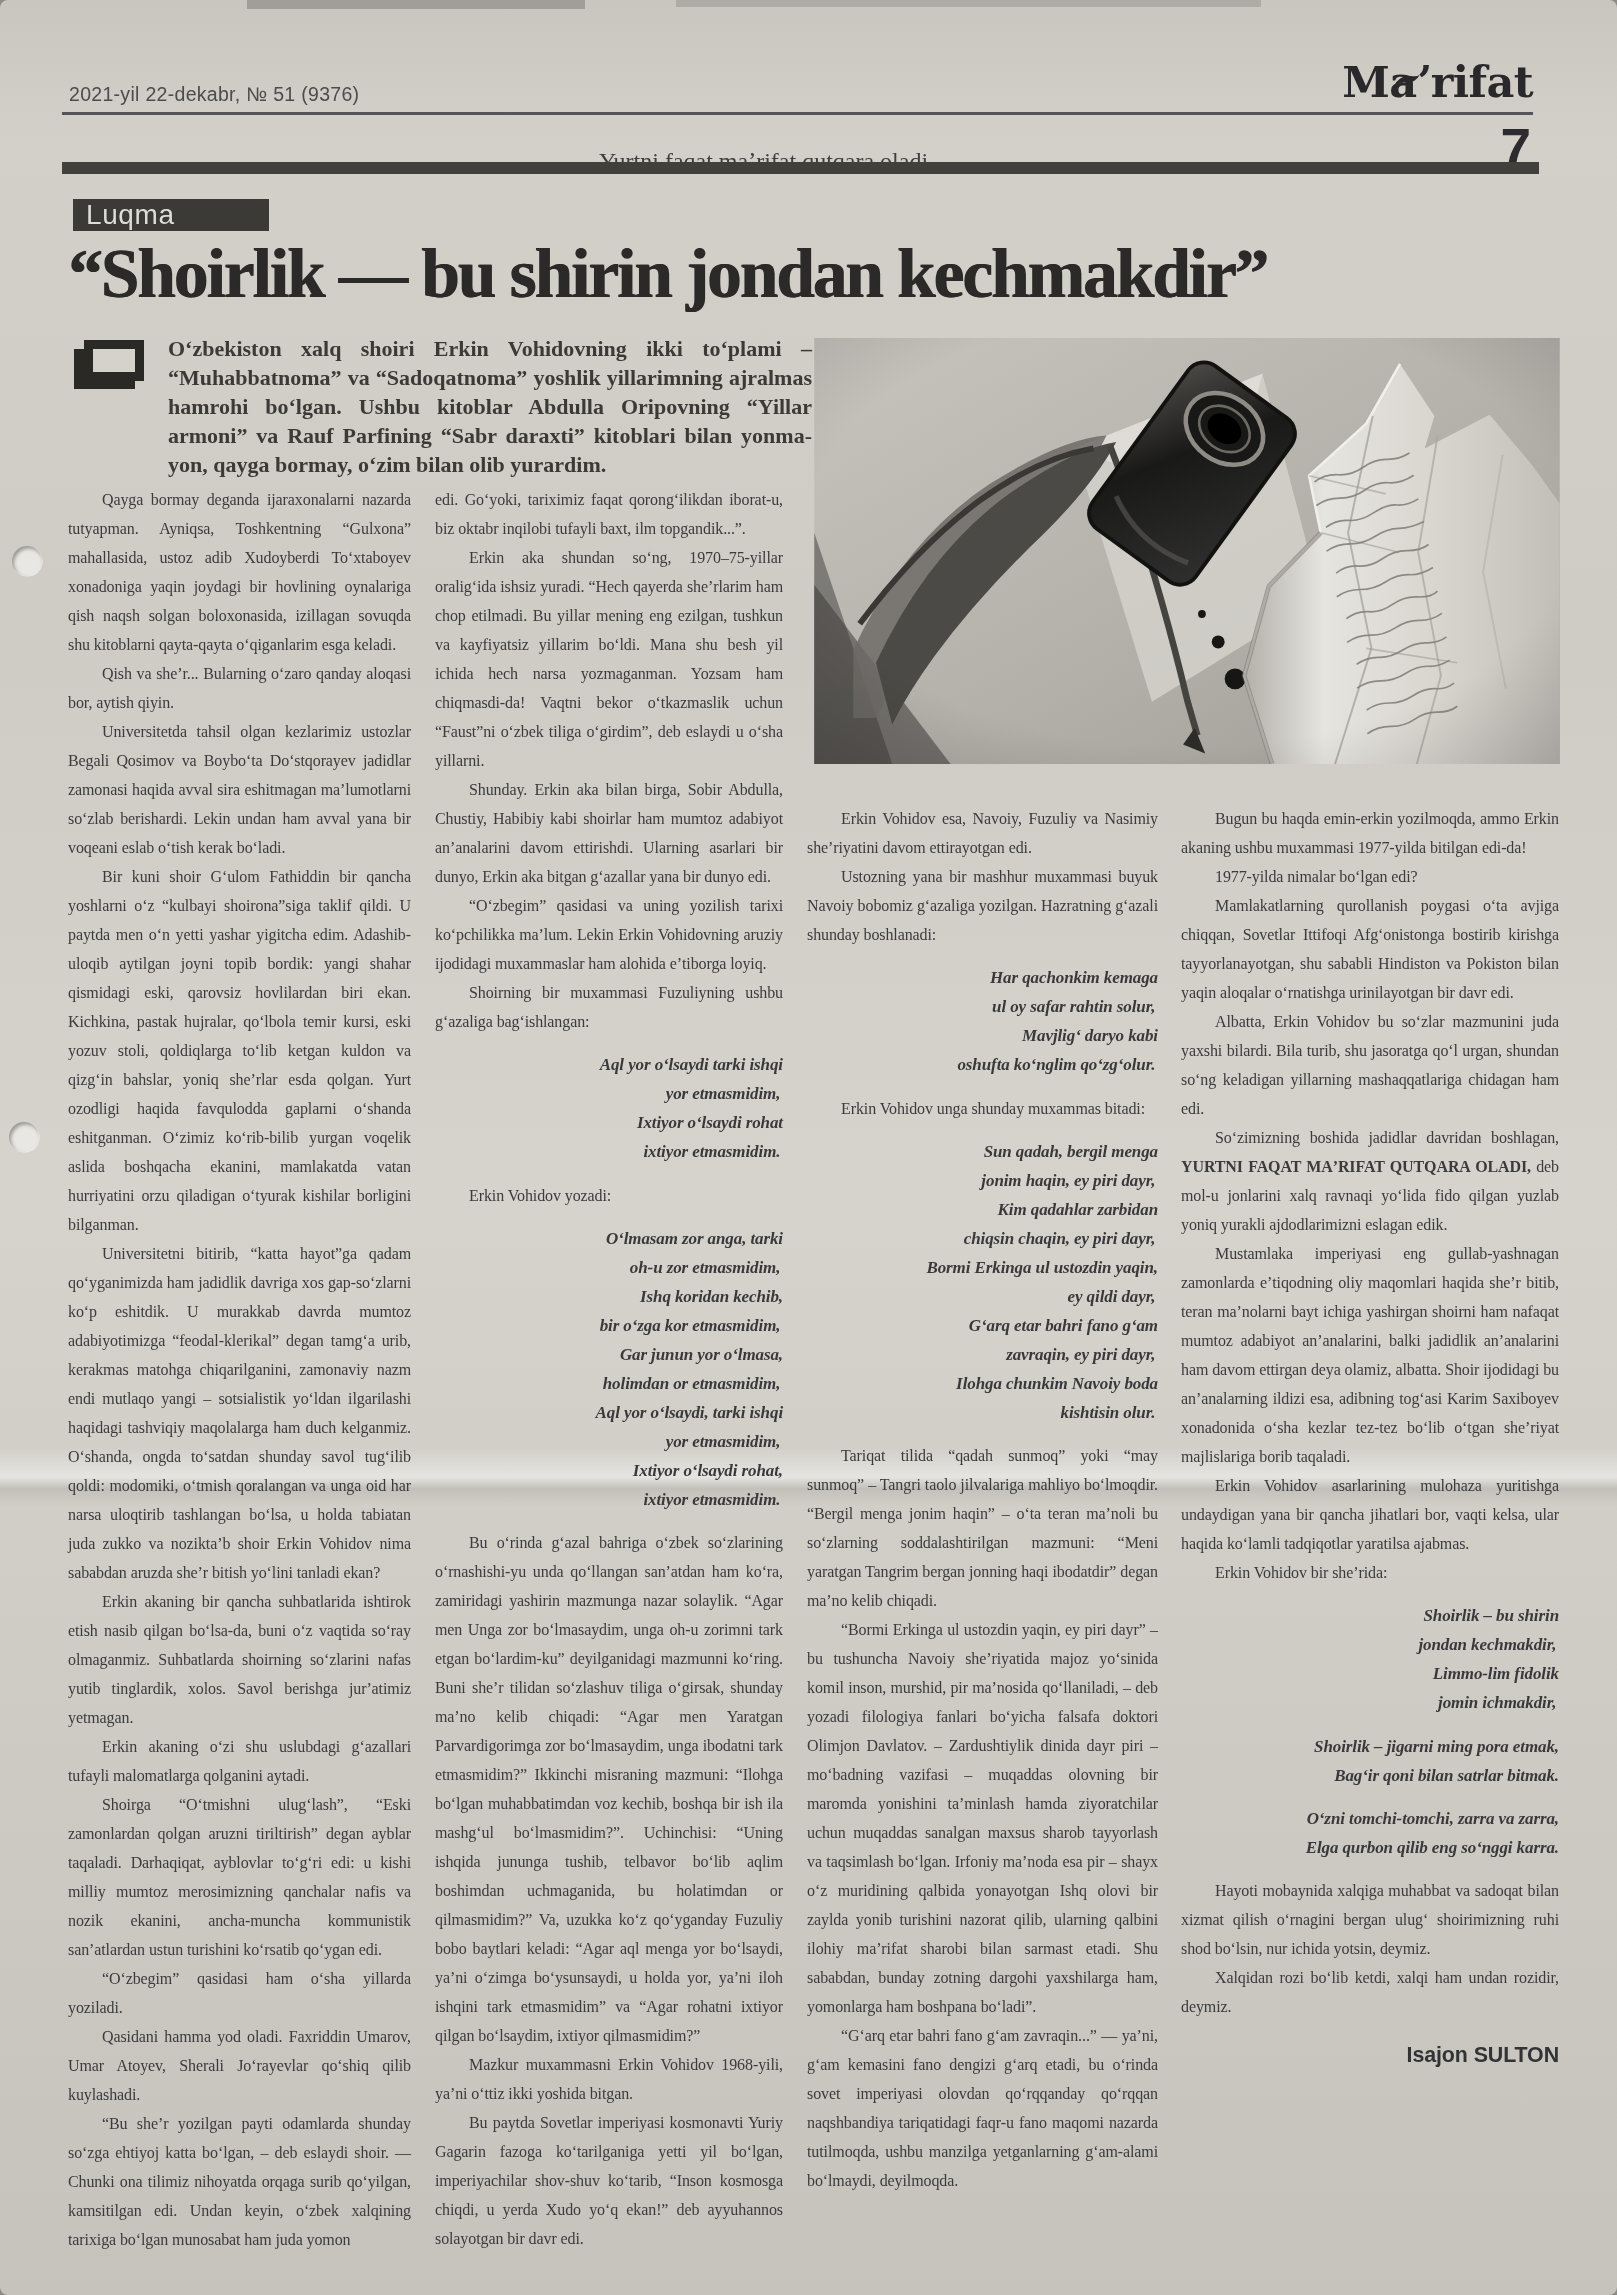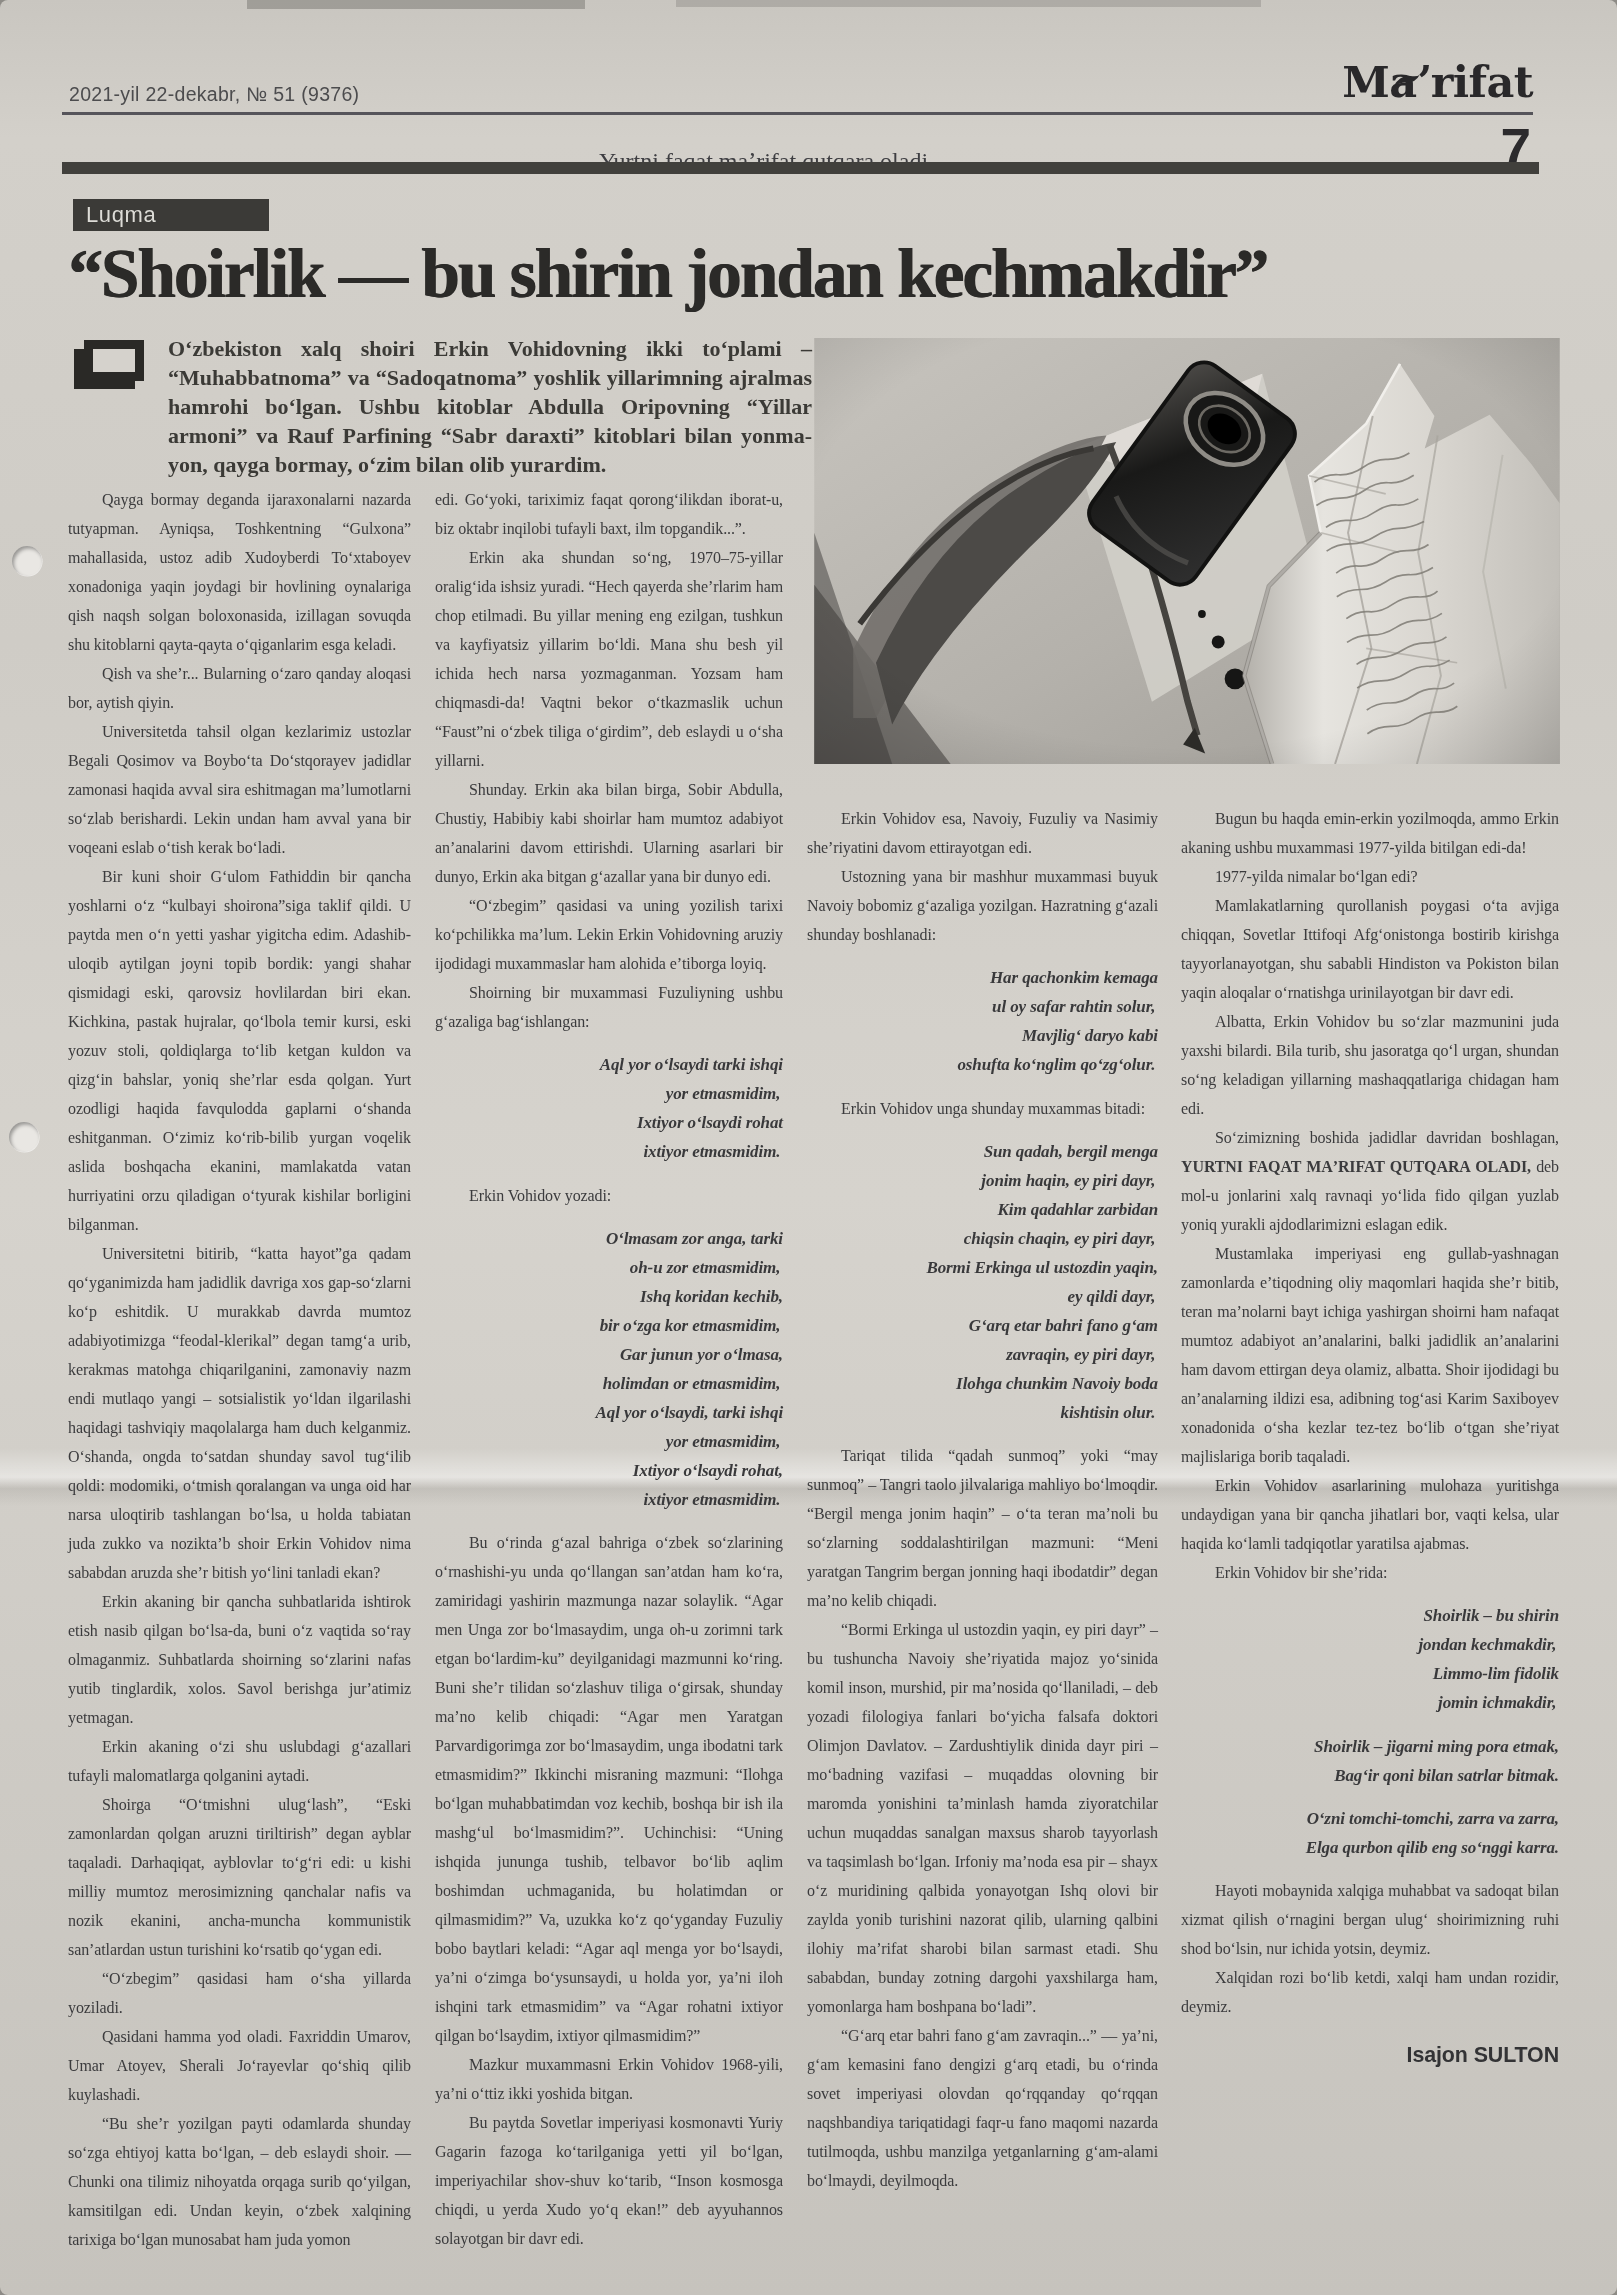--- a/index.html
+++ b/index.html
@@ -23,21 +23,21 @@
   .rule-thin { position:absolute; left:62px; top:112px; width:1471px; height:2.6px; background:#55545a; }
   .motto { position:absolute; left:0; top:108px; width:1533px; text-align:center;
     font-size:24px; color:#3e3e42;margin-top:40px; }
   .page-number { position:absolute; right:86px; top:116px; font-family:"Liberation Sans",sans-serif;
     font-weight:bold; font-size:55px; color:#2c2b2d; }
   .rule-thick { position:absolute; left:62px; top:162px; width:1477px; height:11.7px; background:#41403c; }
 
   
   .kicker-box { position:absolute; left:73px; top:199px; width:196px; height:32px; background:#3b3a37;
     display:flex; align-items:center; padding-left:13px; box-sizing:border-box; }
-  .kicker-label { font-family:"Liberation Sans",sans-serif; font-size:22px; color:#dddcd7; letter-spacing:0.6px; }
+  .kicker-label { font-family:"Liberation Sans",sans-serif; font-size:28px; color:#dddcd7; letter-spacing:0.6px; }
   .headline { position:absolute; left:68px; top:235px; width:1500px;
     font-family:"Liberation Serif",serif; font-weight:bold; font-size:69px; letter-spacing:-1.9px;
     color:#2b2a28; white-space:nowrap; text-shadow:1px 0 0 #2b2a28; }
 
   
   .ornament-shadow { position:absolute; left:74px; top:349px; width:61px; height:40px; background:#2a2926; }
   .ornament { position:absolute; left:84px; top:340px; width:42px; height:23.4px;
     border:9px solid #2a2926; background:#d5d2cc; }
   .lead { position:absolute; left:168px; top:334px; width:644px;
     font-size:22px; line-height:29px; font-weight:bold; color:#3b3a36; text-align:justify; }

